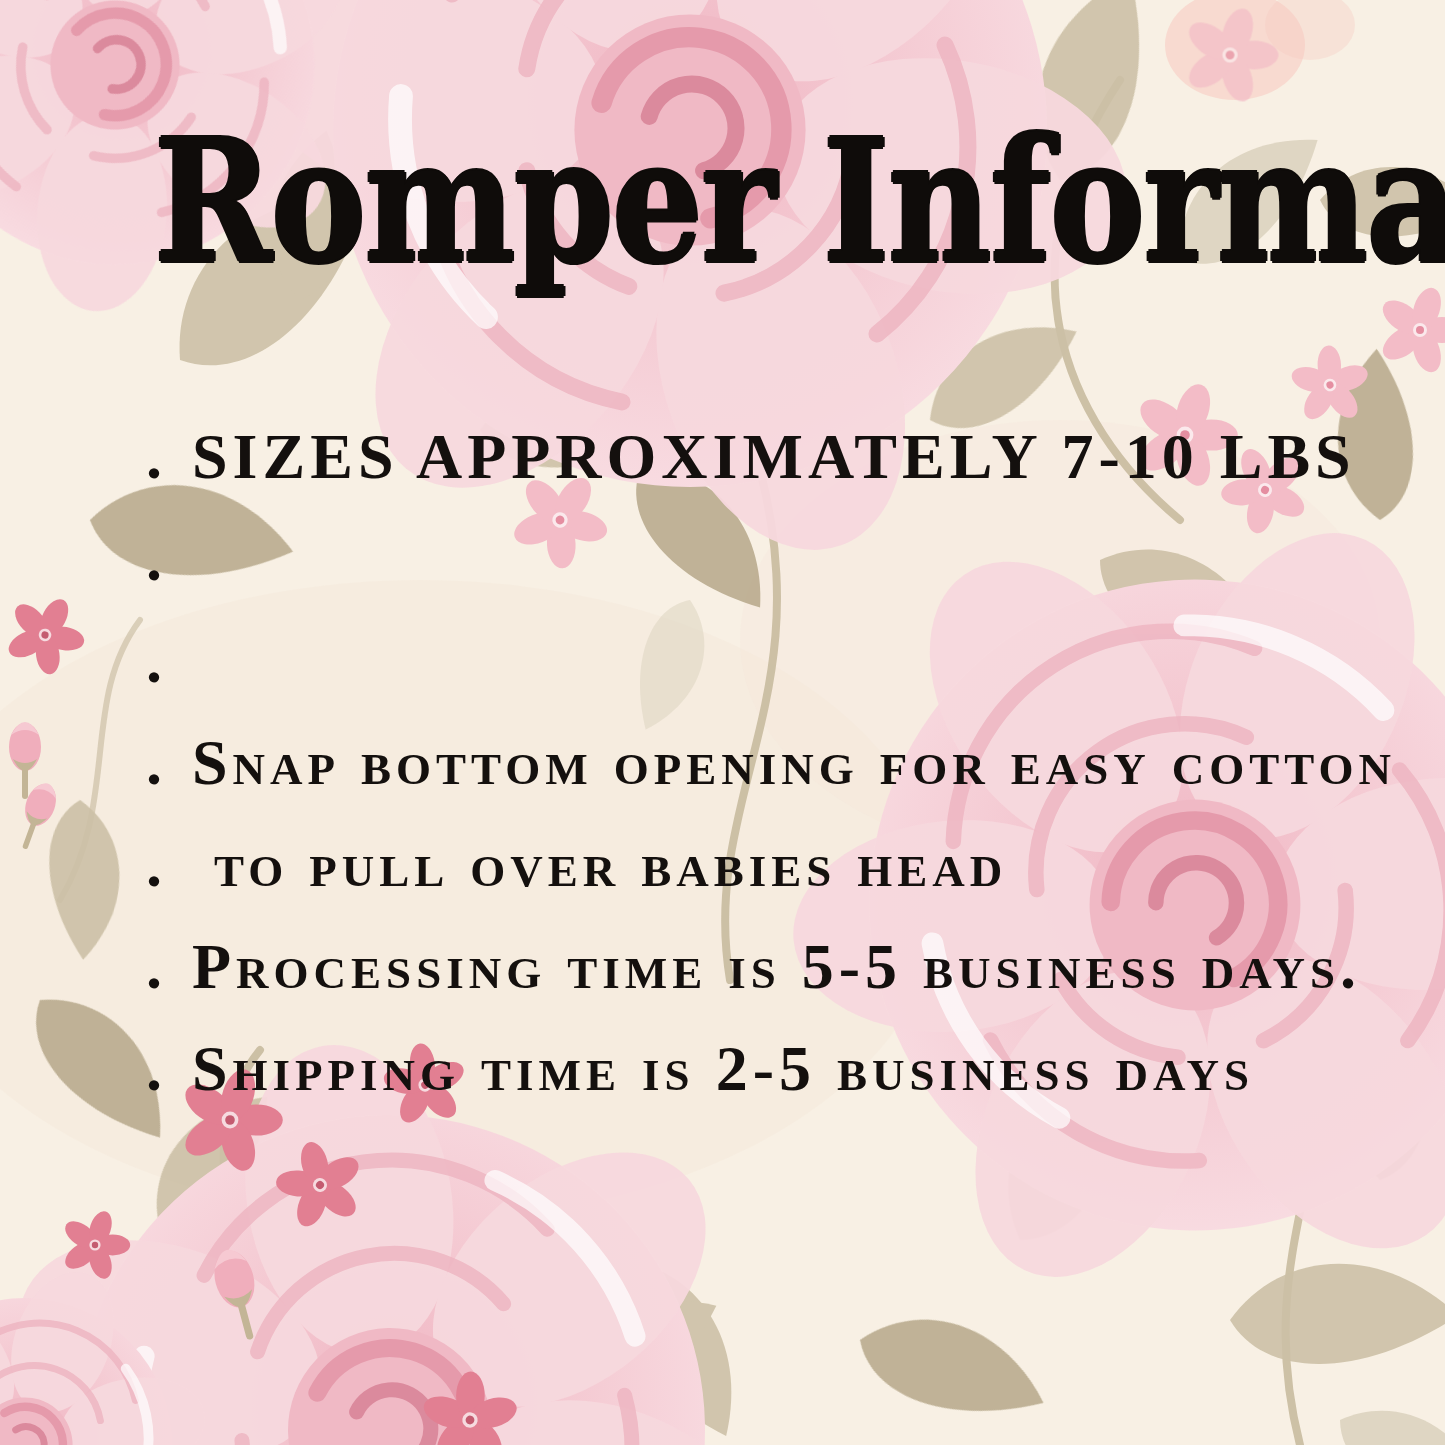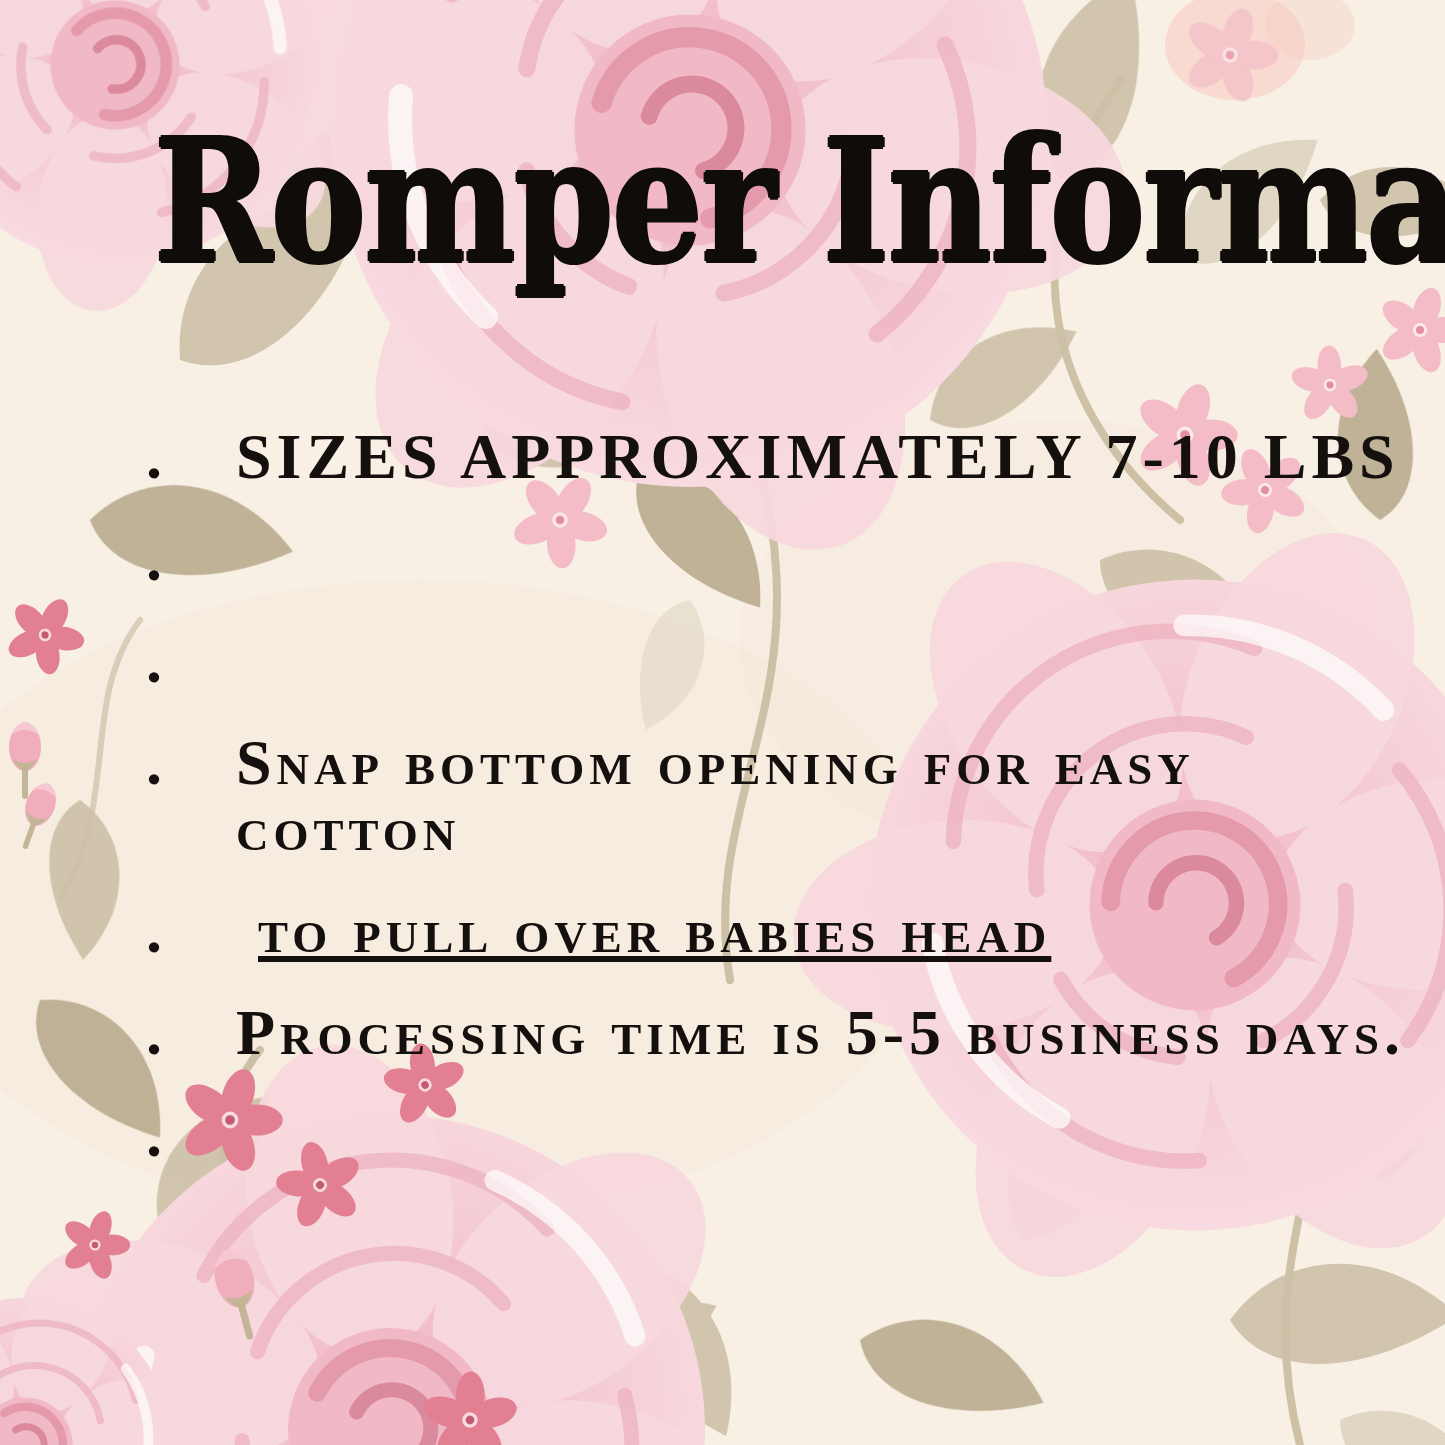--- a/index.html
+++ b/index.html
@@ -25,22 +25,22 @@
     position:absolute;top:424px;left:146px;right:30px;
     margin:0;padding:0;list-style:none;
     font-family:"Liberation Serif", serif;
     font-weight:700;
     font-variant:small-caps;
     font-size:64px;line-height:66px;letter-spacing:5px;
     color:#14100e;
   }
   .info-item{display:flex;align-items:flex-start;margin-bottom:36px;}
   .marker{flex:0 0 46px;letter-spacing:0;}
-  .text{display:flex;flex-direction:column;margin-left:44px;}
-  .l2{display:block;text-decoration:underline;}
+  .text{display:flex;flex-direction:column;}
+  .l2{display:block;}
   .l2.indent{margin-left:22px;}
 </style>
 </head>
 <body>
 
 <svg class="bg" width="1445" height="1445" viewBox="0 0 1445 1445" xmlns="http://www.w3.org/2000/svg" xmlns:xlink="http://www.w3.org/1999/xlink">
   <defs>
     <radialGradient id="roseGrad" cx="50%" cy="46%" r="60%">
       <stop offset="0%" stop-color="#f0b6c3"></stop>
       <stop offset="55%" stop-color="#f5cdd5"></stop>
@@ -213,16 +213,17 @@
     </li>
     <li class="info-item">
       <span class="marker">.</span>
       <span class="text">
           <span class="l1">Processing time is 5-5 business days.</span>
         </span>
     </li>
     <li class="info-item">
       <span class="marker">.</span>
       <span class="text">
+        <span class="l1">Shipping time is 2-5 business days</span>
       </span>
     </li>
   </ul>
 </div>
 
 </body></html>

